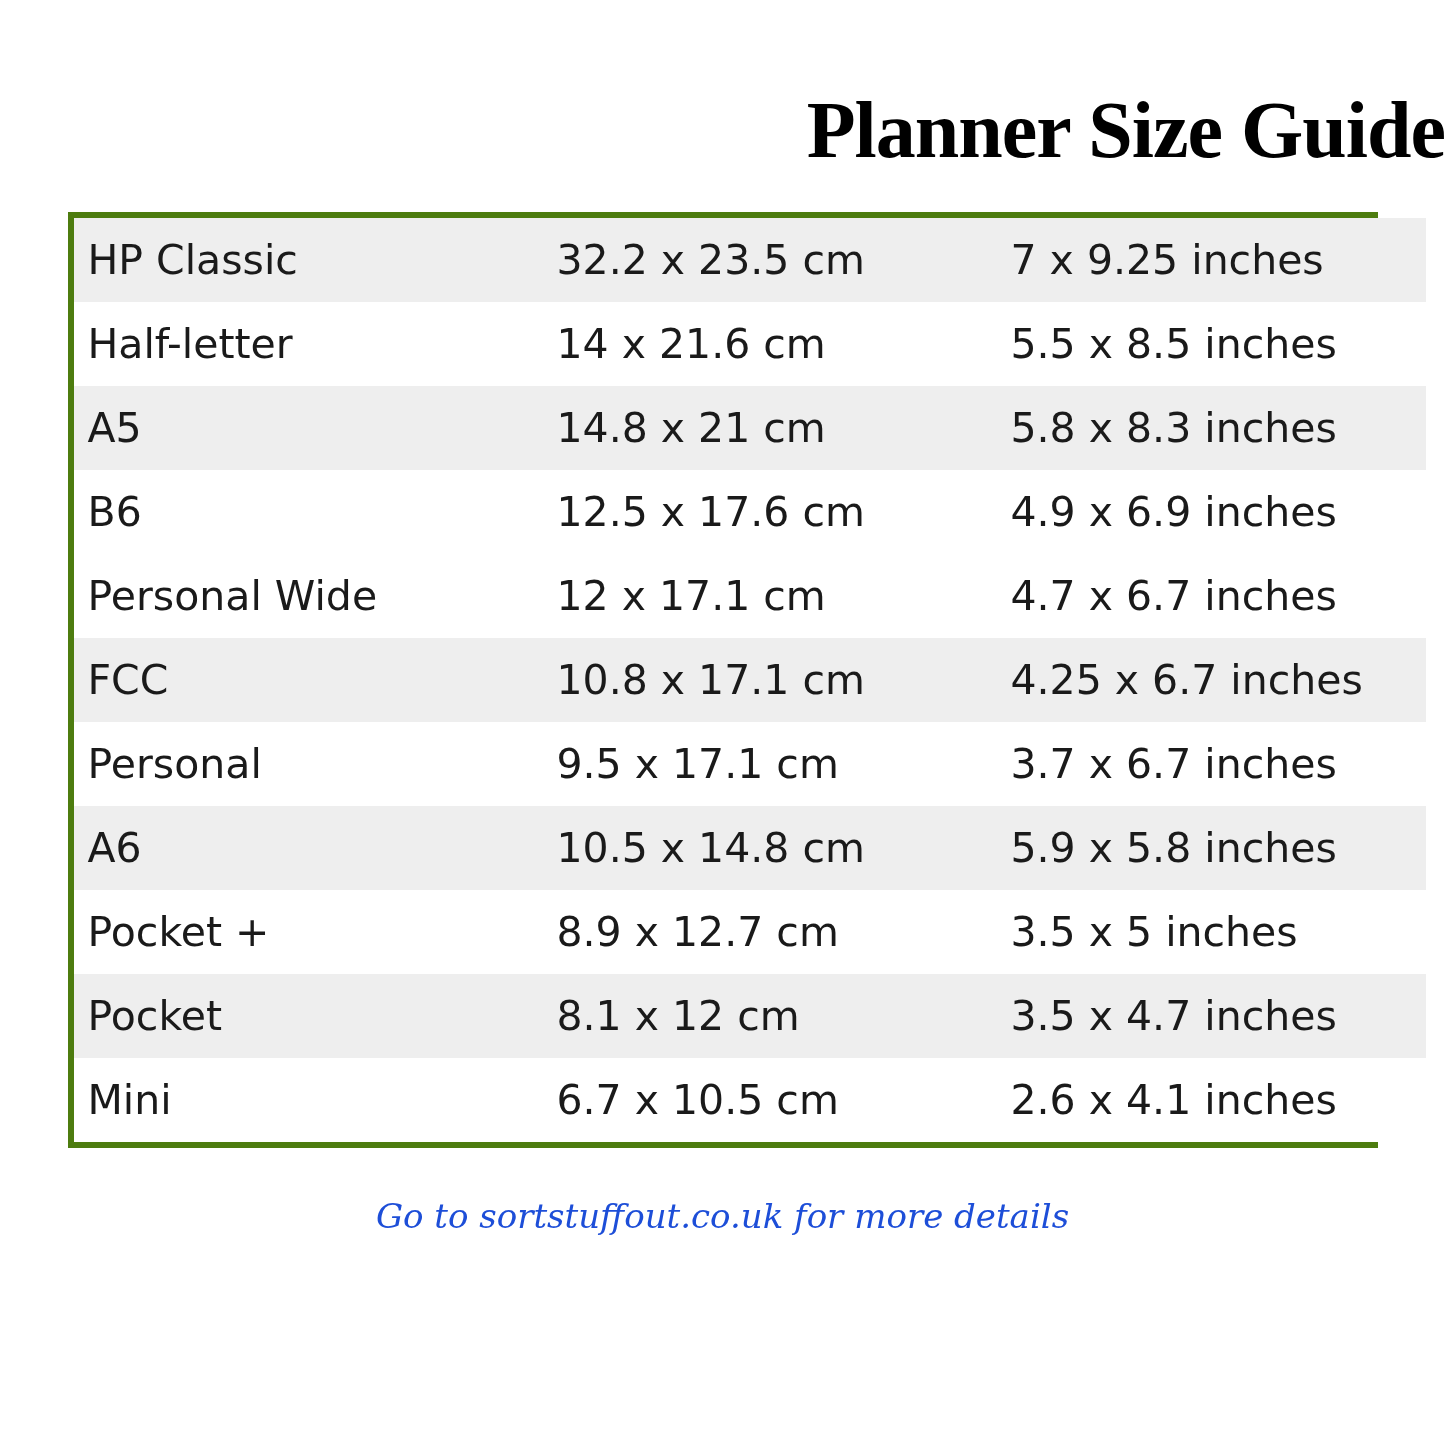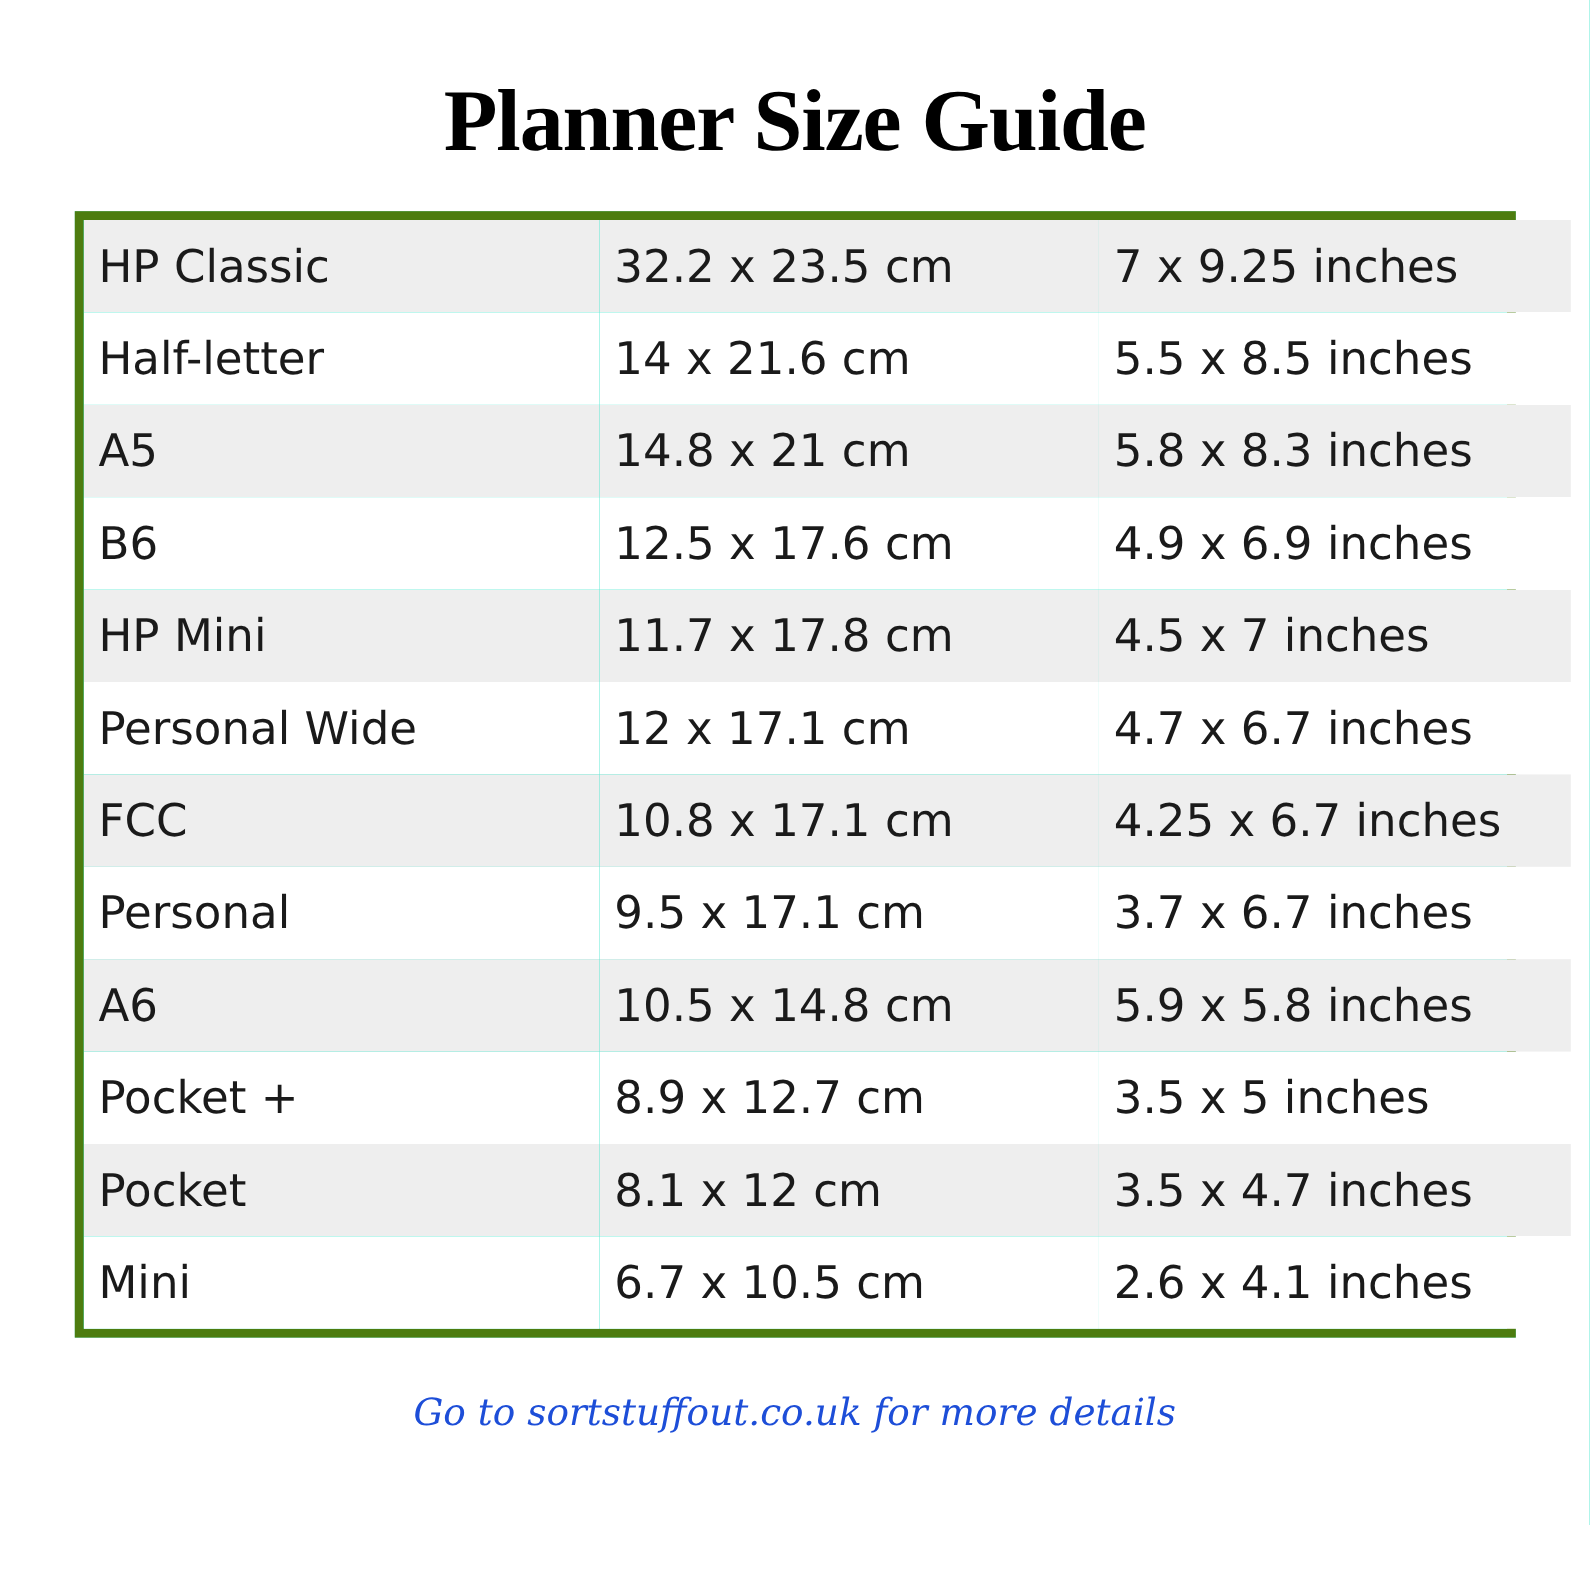--- a/index.html
+++ b/index.html
@@ -13,37 +13,37 @@
     font-family: "Liberation Sans", sans-serif;
     overflow: hidden;
   }
   .page {
     position: relative;
     width: 1445px;
     height: 1445px;
     box-sizing: border-box;
   }
   .title {
-    text-align: center;
+    text-align: right;
     font-family: "Liberation Serif", serif;
     font-weight: bold;
     font-size: 80px;
     letter-spacing: -1px;
     color: #000000;
     margin: 0;
-    padding-top: 68px;
+    padding-top: 88px;
     line-height: 1.05;
   }
   .table-wrap {
     margin: 0 auto;
     margin-top: 40px;
     width: 1310px;
-    border: 8px solid #4d7c0f;
+    border: 6px solid #4d7c0f;
     box-sizing: border-box;
-    background: #5eead4;
+    background: #d946ef;
   }
   table.size-table {
     border-collapse: collapse;
     width: 100%;
     table-layout: fixed;
   }
   table.size-table tr.row-odd {
     background: #eeeeee;
   }
   table.size-table tr.row-even {
@@ -94,25 +94,20 @@
           <tr class="row-odd">
             <td class="col-name">A5</td>
             <td class="col-cm">14.8 x 21 cm</td>
             <td class="col-in">5.8 x 8.3 inches</td>
           </tr>
           <tr class="row-even">
             <td class="col-name">B6</td>
             <td class="col-cm">12.5 x 17.6 cm</td>
             <td class="col-in">4.9 x 6.9 inches</td>
           </tr>
-          <tr class="row-odd">
-            <td class="col-name">HP Mini</td>
-            <td class="col-cm">11.7 x 17.8 cm</td>
-            <td class="col-in">4.5 x 7 inches</td>
-          </tr>
           <tr class="row-even">
             <td class="col-name">Personal Wide</td>
             <td class="col-cm">12 x 17.1 cm</td>
             <td class="col-in">4.7 x 6.7 inches</td>
           </tr>
           <tr class="row-odd">
             <td class="col-name">FCC</td>
             <td class="col-cm">10.8 x 17.1 cm</td>
             <td class="col-in">4.25 x 6.7 inches</td>
           </tr>

